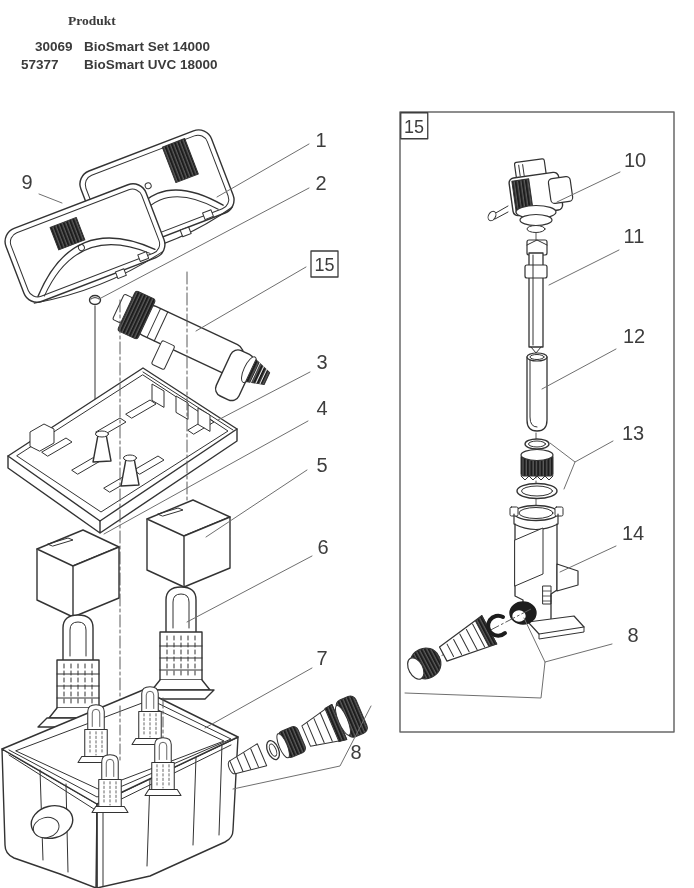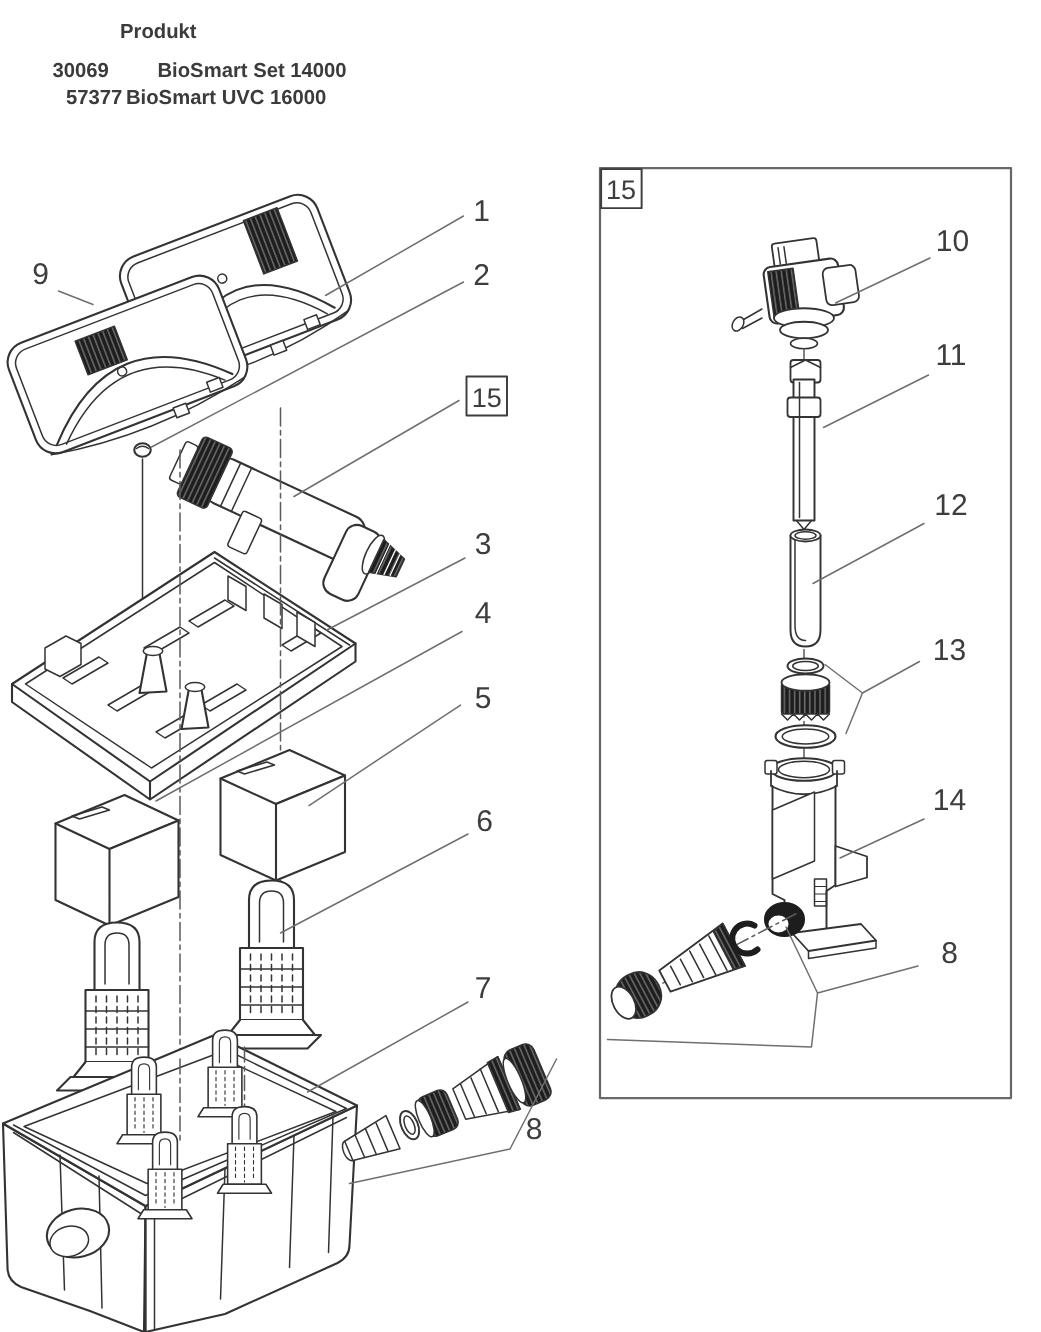--- a/index.html
+++ b/index.html
@@ -1,37 +1,37 @@
 <!DOCTYPE html>
 <html><head>
 <meta charset="utf-8">
 <style>
   html,body{margin:0;padding:0;}
   body{
     width:694px;height:888px;background:#ffffff;overflow:hidden;position:relative;
     font-family:"Liberation Sans",sans-serif;
   }
   .hdr{position:absolute;color:#3b3b3b;font-weight:700;font-size:13.5px;white-space:nowrap;}
-  #h-title{left:80px;top:13px;}
+  #h-title{left:68px;top:13px;font-family:Liberation Serif, serif;}
   #h-code1{left:35px;top:39px;}
-  #h-name1{left:84px;top:39px;margin-left:21px;}
-  #h-code2{left:44px;top:57px;}
+  #h-name1{left:84px;top:39px;}
+  #h-code2{left:21px;top:57px;}
   #h-name2{left:84px;top:57px;}
   svg{position:absolute;left:0;top:0;}
   text{font-family:"Liberation Sans",sans-serif;font-size:20px;fill:#3d3d3d;}
   .tagtxt{font-size:18px;}
 </style>
 </head>
 <body>
 
 <div class="hdr" id="h-title">Produkt</div>
 <div class="hdr" id="h-code1">30069</div>
 <div class="hdr" id="h-name1">BioSmart Set 14000</div>
 <div class="hdr" id="h-code2">57377</div>
-<div class="hdr" id="h-name2">BioSmart UVC 16000</div>
+<div class="hdr" id="h-name2">BioSmart UVC 18000</div>
 
 <svg width="694" height="888" viewBox="0 0 694 888">
 <defs>
   <pattern id="knurl" width="3.4" height="4" patternUnits="userSpaceOnUse">
     <rect width="3.4" height="4" fill="#1d1d1d"></rect>
     <rect x="2.2" width="1" height="4" fill="#cfcfcf" opacity="0.45"></rect>
   </pattern>
 
   <g id="holder6">
     <path d="M-15,46 V14 Q-15,1 0,1 Q15,1 15,14 V46" fill="#fff"></path>

